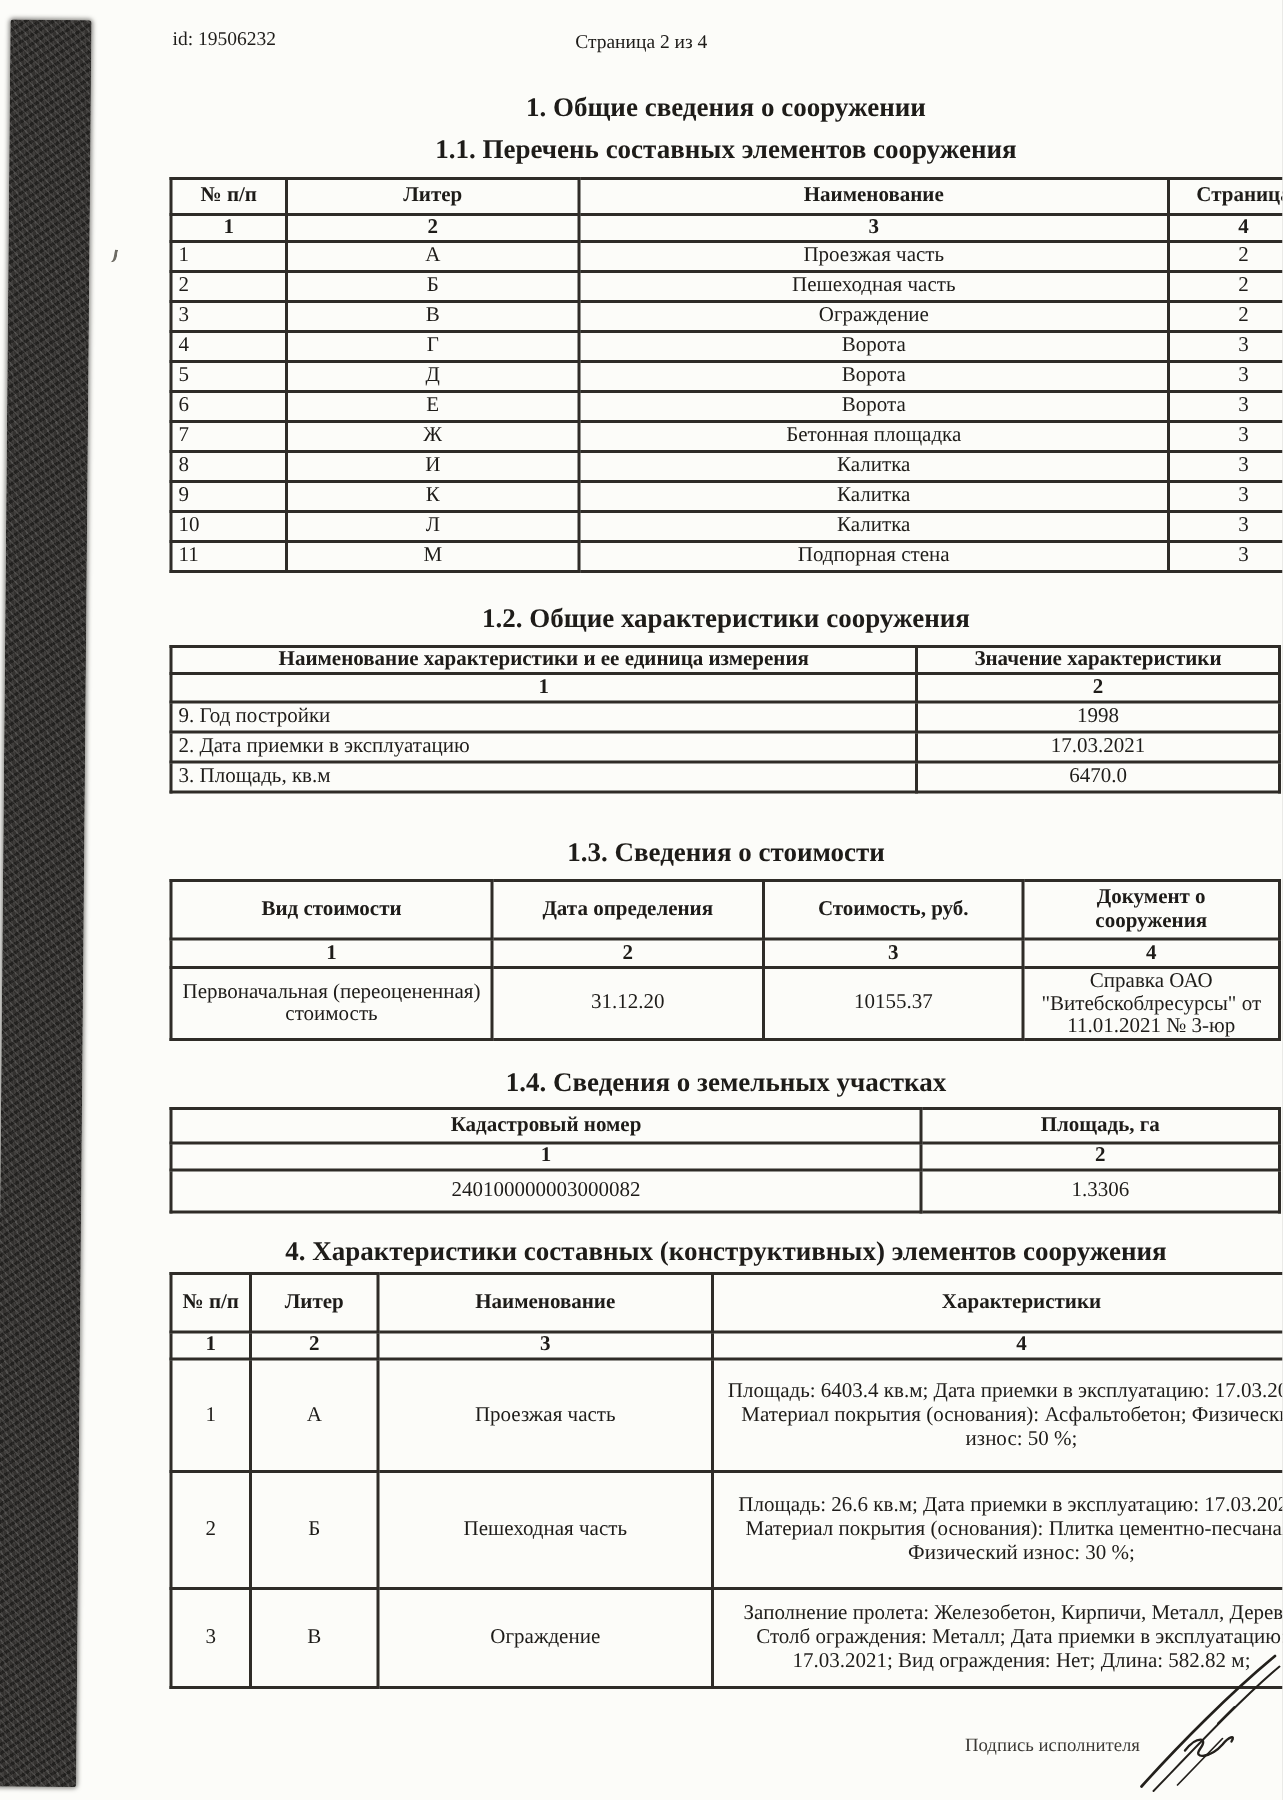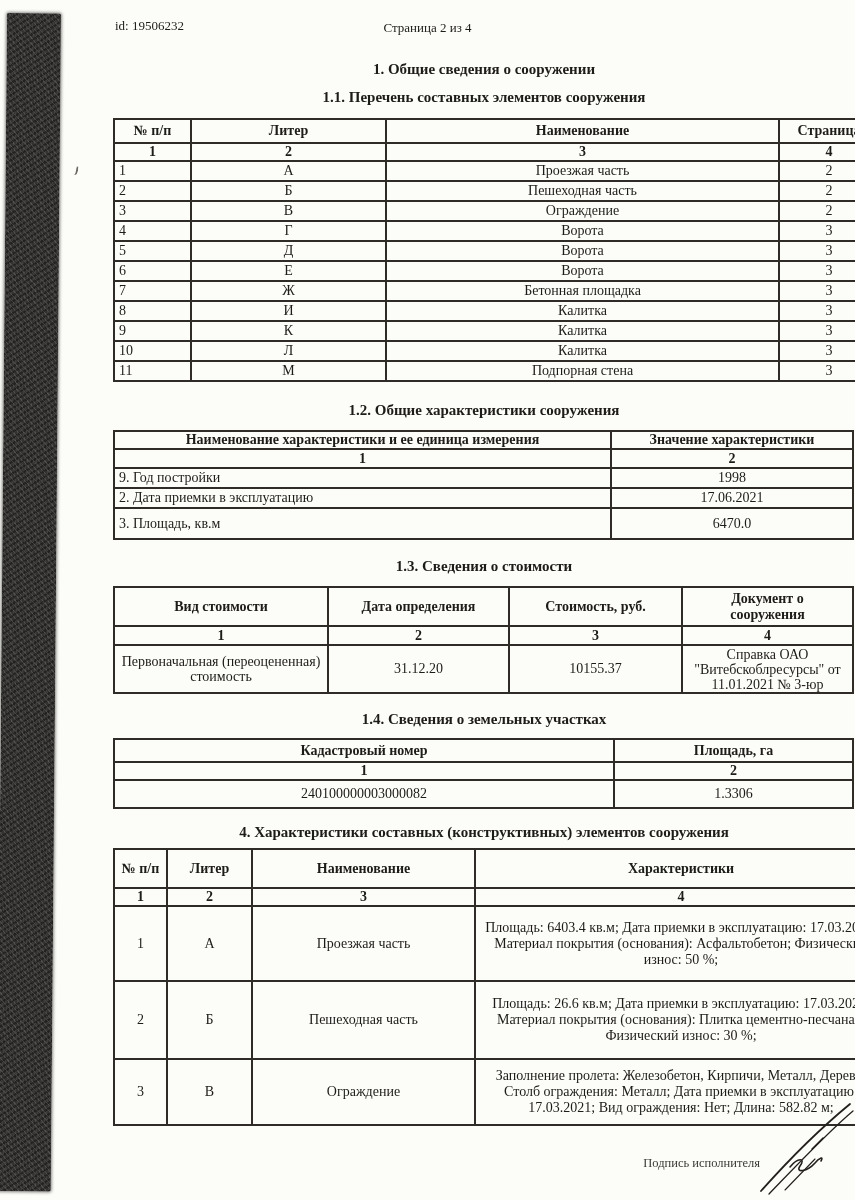--- a/index.html
+++ b/index.html
@@ -20,21 +20,21 @@
     transform:rotate(0.5deg);transform-origin:top left;
     border-radius:2px;box-shadow:0 0 3px 1px rgba(45,43,40,0.55);
   }
   .margin-mark{
     position:absolute;left:72px;top:166px;width:4px;height:9px;
     border-right:2px solid #4a473f;border-radius:0 0 4px 1px;
     transform:rotate(10deg);opacity:.8;
   }
   .doc-id{position:absolute;left:115px;top:18px;font-size:13px;}
   .page-ind{position:absolute;left:0;top:20px;width:855px;text-align:center;font-size:13px;}
-  .sec-title{position:absolute;left:113px;width:742px;text-align:center;font-weight:bold;font-size:15px;}
+  .sec-title{position:absolute;left:113px;width:742px;text-align:center;font-weight:bold;font-size:18px;}
   .tbl{position:absolute;border-collapse:collapse;table-layout:fixed;}
   .tbl td{
     border:2px solid #2f2c28;font-size:14px;line-height:16px;
     text-align:center;vertical-align:middle;padding:0 2px;overflow:hidden;
   }
   .tbl .hdr td,.tbl .nums td{font-weight:bold;}
   .tbl td.la{text-align:left;padding-left:4px;}
   .tbl td.np{padding:0 18px;}
   .t2 td.chars{font-size:14px;line-height:16px;padding:2px 3px;}
   .clip-r{border-right:none;}
@@ -159,23 +159,23 @@
     <tr class="nums" style="height:19px">
       <td>1</td>
       <td>2</td>
     </tr>
     <tr style="height:20px">
       <td class="la">9. Год постройки</td>
       <td>1998</td>
     </tr>
     <tr style="height:20px">
       <td class="la">2. Дата приемки в эксплуатацию</td>
-      <td>17.06.2021</td>
-    </tr>
-    <tr style="height:31px">
+      <td>17.03.2021</td>
+    </tr>
+    <tr style="height:20px">
       <td class="la">3. Площадь, кв.м</td>
       <td>6470.0</td>
     </tr>
   </tbody>
     </table>
 
   <div class="sec-title" style="top:558px">1.3. Сведения о стоимости</div>
 
   <table class="tbl" style="left:113px;top:586px;width:739px">
     <colgroup>

